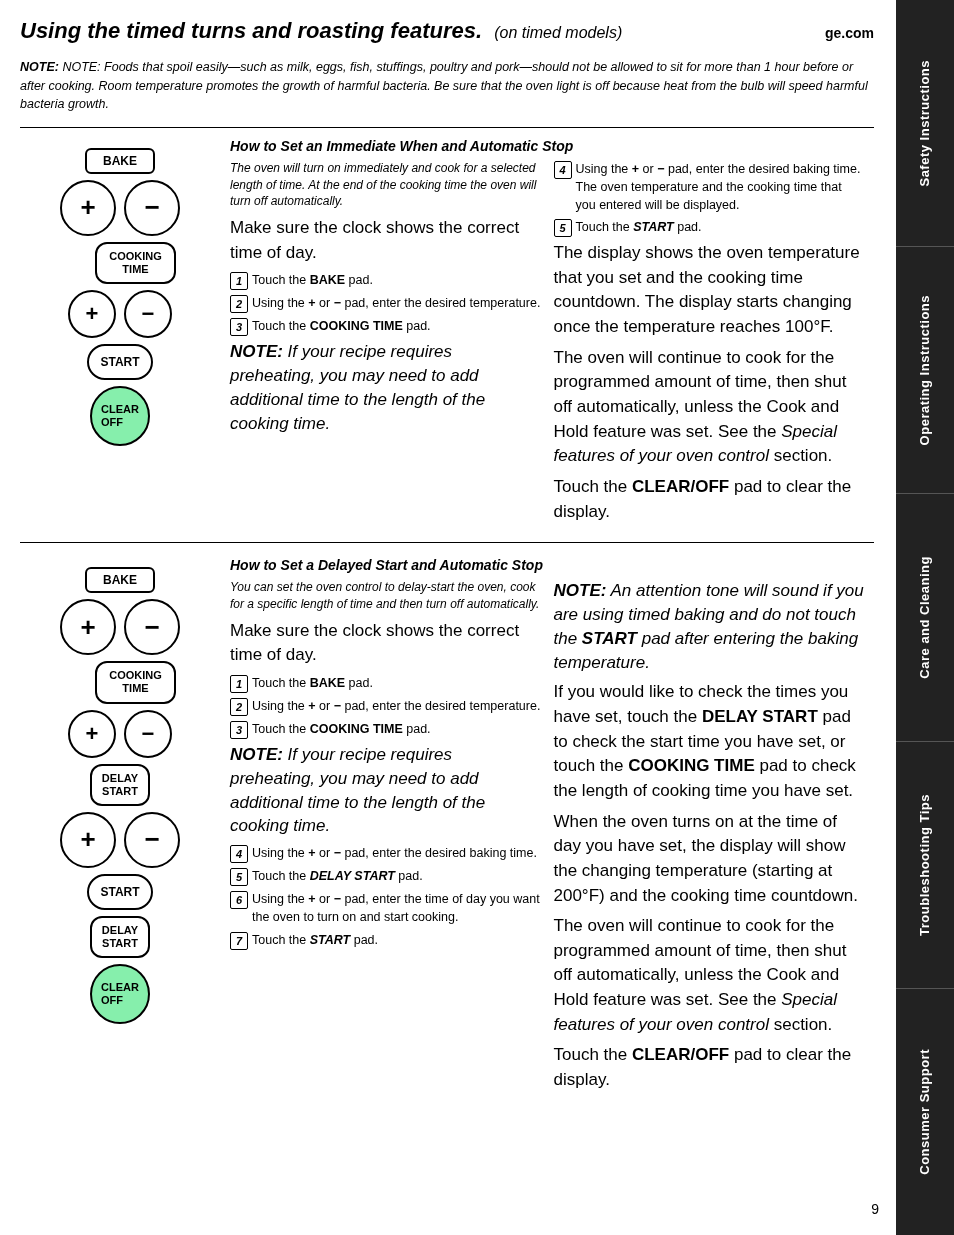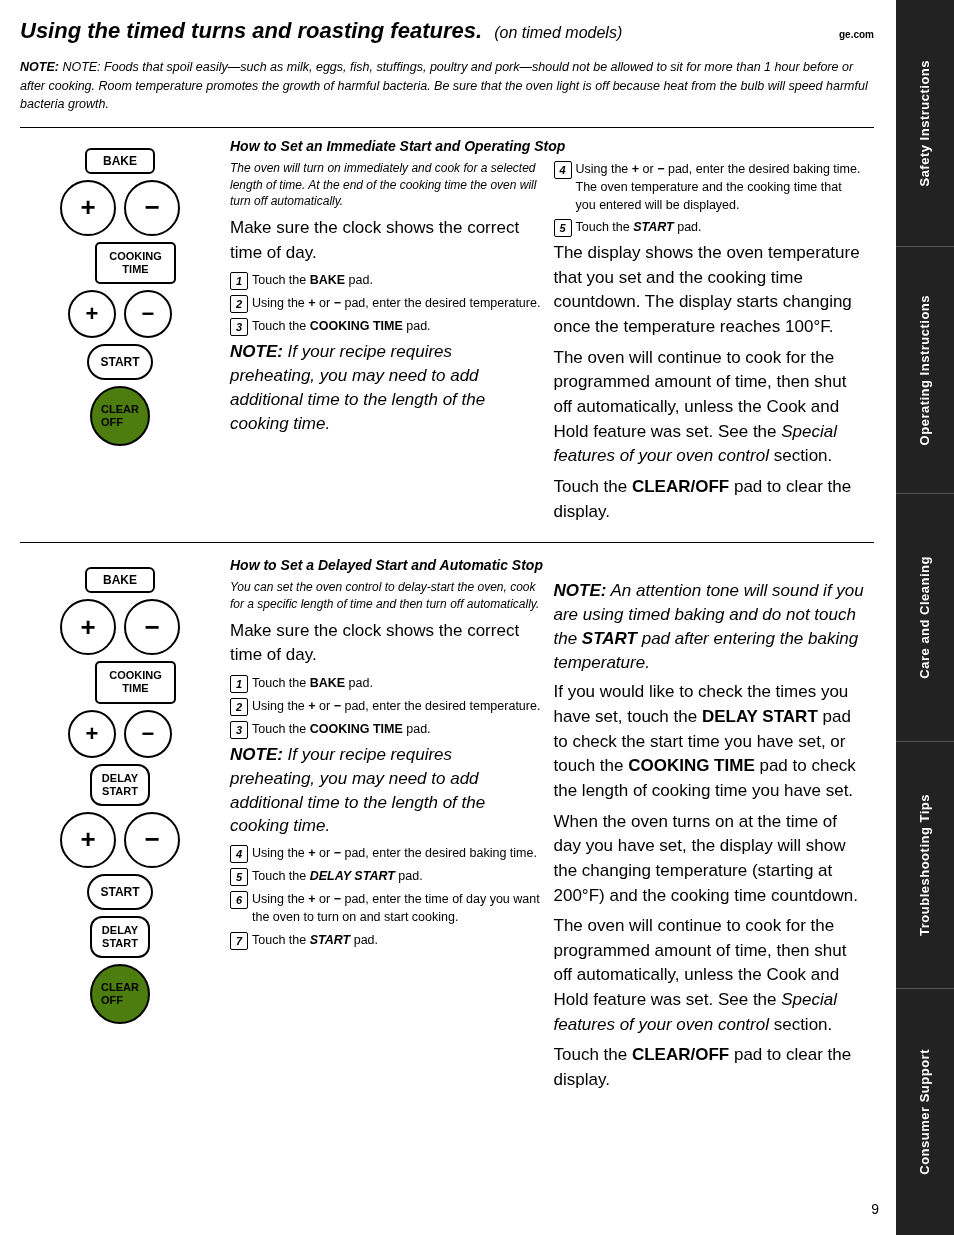--- a/index.html
+++ b/index.html
@@ -176,21 +176,21 @@
     }
 
     .plus-minus-row {
       display: flex;
       gap: 8px;
       align-items: center;
     }
 
     .cooking-time-btn {
       border: 2px solid #000;
-      border-radius: 5px;
+      border-radius: 12px;
       padding: 4px 8px;
       font-size: 11px;
       font-weight: bold;
       text-align: center;
       background: #fff;
       line-height: 1.2;
       margin-left: 31px;
     }
 
     .start-btn {
@@ -211,21 +211,21 @@
       border: 2px solid #000;
       border-radius: 50%;
       width: 60px;
       height: 60px;
       display: flex;
       flex-direction: column;
       align-items: center;
       justify-content: center;
       font-size: 11px;
       font-weight: bold;
-      background: #4d7c0f;
+      background: #86efac;
       border-radius: 50%;
       line-height: 1.2;
     }
 
     .delay-start-btn {
       border: 2px solid #000;
       border-radius: 12px;
       padding: 4px 8px;
       font-size: 11px;
       font-weight: bold;
@@ -284,21 +284,21 @@
 </head>
 <body>
 
 <div class="main-content">
 
   <div style="display:flex; align-items:baseline; margin-bottom:8px;">
     <h1 class="page-title">
       <span style="font-style:italic; font-weight:bold;">Using the timed turns and roasting features.</span>
       <span style="font-size:16px; font-weight:normal; font-style:italic; margin-left:6px;">(on timed models)</span>
     </h1>
-    <span style="font-size:10px; font-weight:bold; margin-left:auto; font-style:normal;">ge.com</span>
+    <span style="font-size:14px; font-weight:bold; margin-left:auto; font-style:normal;">ge.com</span>
   </div>
 
   <p class="note-block">
     <strong>NOTE:</strong> <span style="font-style:italic;">NOTE: Foods that spoil easily—such as milk, eggs, fish, stuffings, poultry and pork—should not be allowed to sit for more than 1 hour before or after cooking. Room temperature promotes the growth of harmful bacteria. Be sure that the oven light is off because heat from the bulb will speed harmful bacteria growth.</span>
   </p>
 
   <hr class="section-divider">
 
   <div class="section">
 
@@ -311,21 +311,21 @@
       <div class="cooking-time-btn" style="padding:6px 12px;">COOKING<br>TIME</div>
       <div class="plus-minus-row">
         <div class="circle-btn-small">+</div>
         <div class="circle-btn-small">−</div>
       </div>
       <div class="start-btn">START</div>
       <div class="clear-off-btn">CLEAR<br>OFF</div>
     </div>
 
     <div class="instr-column">
-      <div class="section-heading">How to Set an Immediate Start and Operating Stop</div>
+      <div class="section-heading">How to Set an Immediate When and Automatic Stop</div>
       <div class="instr-two-col">
         <div class="instr-left">
           <p class="instr-text">The oven will turn on immediately and cook for a selected length of time. At the end of the cooking time the oven will turn off automatically.</p>
           <p class="plain-text">Make sure the clock shows the correct time of day.</p>
           <div class="step">
             <div class="step-num">1</div>
             <div class="step-text">Touch the <strong>BAKE</strong> pad.</div>
           </div>
           <div class="step">
             <div class="step-num">2</div>

